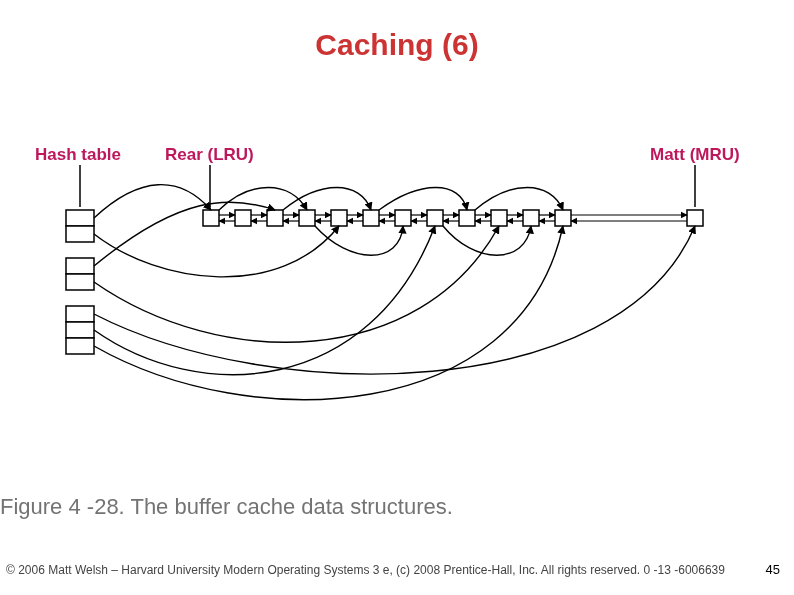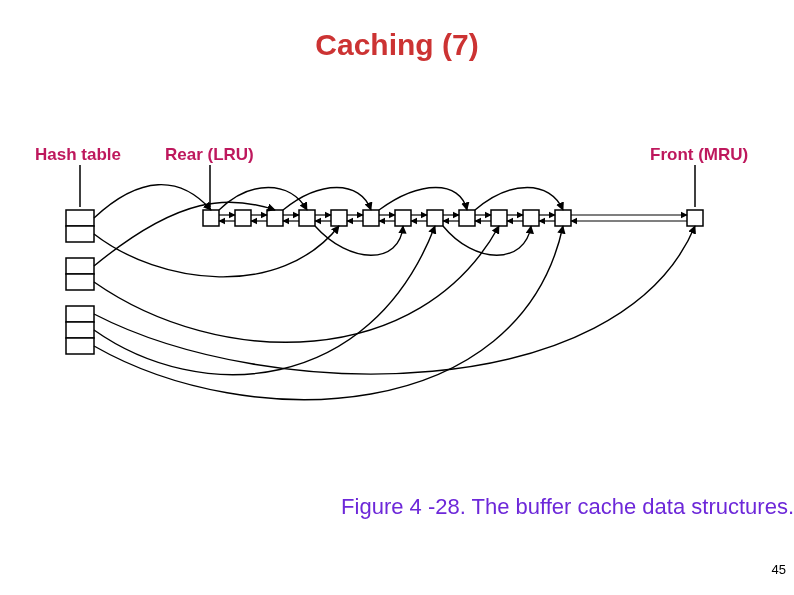--- a/index.html
+++ b/index.html
@@ -38,54 +38,54 @@
     font-family: Arial, sans-serif;
     font-size: 17px;
     font-weight: bold;
     color: #be185d;
   }
   .caption {
     position: absolute;
     top: 494px;
     left: 0;
     width: 100%;
-    text-align: right;
+    text-align: left;
     font-size: 22px;
-    color: #6d28d9;
+    color: #737373;
   }
   .footer-left {
     position: absolute;
     bottom: 18px;
     left: 6px;
     font-size: 12px;
     color: #444;
     white-space: nowrap;
   }
   .footer-page {
     position: absolute;
     bottom: 18px;
-    right: 8px;
+    right: 14px;
     font-size: 13px;
     color: #000;
     text-align: right;
   }
 </style>
 </head>
 <body>
 
 <div class="slide">
 
-  <div class="title">Caching (7)</div>
+  <div class="title">Caching (6)</div>
 
   <div class="diagram-area">
 
     
     <div class="label" style="left:15px; top:0px;">Hash table</div>
     <div class="label" style="left:145px; top:0px;">Rear (LRU)</div>
-    <div class="label" style="left:630px; top:0px;">Front (MRU)</div>
+    <div class="label" style="left:630px; top:0px;">Matt (MRU)</div>
 
     <svg width="754" height="280">
       <defs>
         <marker id="arr" viewBox="0 0 10 10" refX="9" refY="5" markerWidth="6" markerHeight="6" orient="auto">
           <path d="M 0 0 L 10 5 L 0 10 z" fill="#000"></path>
         </marker>
       </defs>
 
       <line x1="60" y1="20" x2="60" y2="62" stroke="#000" stroke-width="1.5"></line>
       <line x1="190" y1="20" x2="190" y2="62" stroke="#000" stroke-width="1.5"></line>
@@ -184,15 +184,16 @@
         <path d="M 295 81 C 330 120, 380 120, 383 81" marker-end="url(#arr)"></path>
         <path d="M 359 65 C 400 35, 440 35, 447 65" marker-end="url(#arr)"></path>
         <path d="M 423 81 C 455 120, 505 120, 511 81" marker-end="url(#arr)"></path>
         <path d="M 455 65 C 490 35, 530 35, 543 65" marker-end="url(#arr)"></path>
       </g>
     </svg>
   </div>
 
   <div class="caption">Figure 4 -28. The buffer cache data structures.</div>
 
+  <div class="footer-left">© 2006 Matt Welsh – Harvard University Modern Operating Systems 3 e, (c) 2008 Prentice-Hall, Inc. All rights reserved. 0 -13 -6006639</div>
   <div class="footer-page">45</div>
 
 </div>
 
 </body></html>

